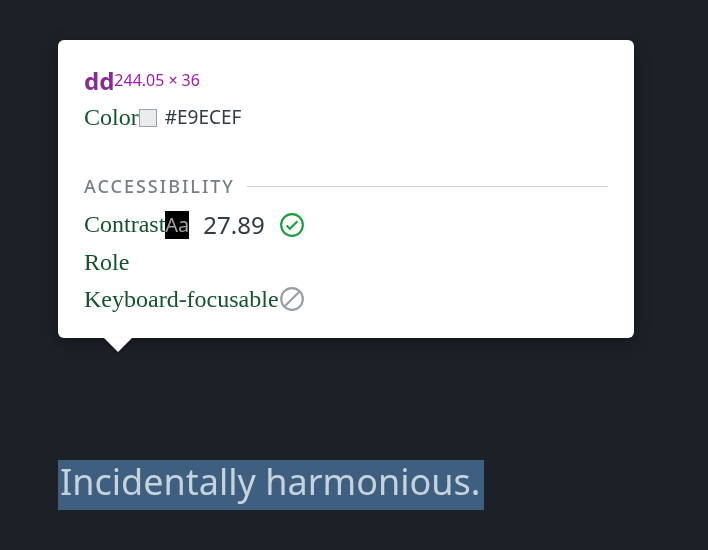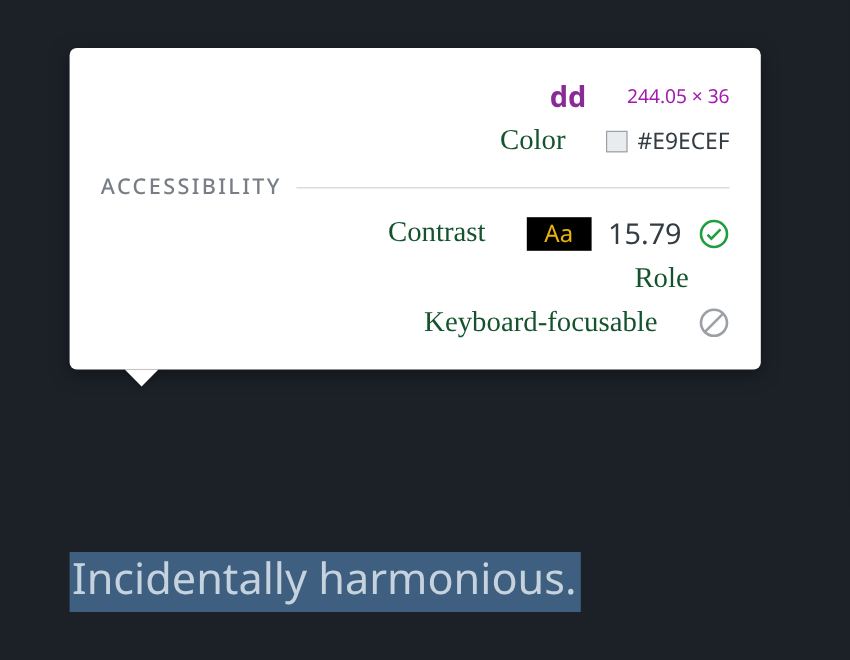--- a/index.html
+++ b/index.html
@@ -29,25 +29,24 @@
     left: 46px;
     width: 0; height: 0;
     border-left: 14px solid transparent;
     border-right: 14px solid transparent;
     border-top: 14px solid #ffffff;
     filter: drop-shadow(0 2px 2px rgba(0,0,0,0.15));
   }
   .row {
     display: flex;
     align-items: center;
-    justify-content: flex-end;
+    justify-content: flex-start;
     font-size: 24px;
     line-height: 1.55;
     color: #5f6368;
-    gap: 34px;
   }
   .tag-name {
     color: #8a2a94;
     font-weight: 700;
     font-size: 24px;
   }
   .dims {
     color: #a21caf;
     font-size: 16px;
   }
@@ -57,34 +56,34 @@
   .font-value { color:#333b43; white-space:nowrap; overflow:hidden; text-overflow:ellipsis; max-width: 470px;}
   .color-val { display:flex; align-items:center; gap:8px; color:#333b43; font-size:19px;}
   .swatch {
     width: 18px; height: 18px;
     border: 1px solid #9aa0a6;
     background: #E9ECEF;
     display:inline-block;
   }
   .section-hdr {
     display:flex; align-items:center; gap:12px;
-    margin-top: 8px; margin-bottom: 8px;
+    margin-top: 38px; margin-bottom: 8px;
   }
   .section-hdr .title {
     font-size: 18px;
     letter-spacing: 2px;
     color:#777e86;
     font-weight:500;
   }
   .section-hdr .rule {
     flex:1; height:1px; background:#d0d4d8;
   }
   .aa-badge {
-    background:#000; color:#eab308;
-    font-size:20px; padding:2px 15px;
+    background:#000; color:#a3a3a3;
+    font-size:20px; padding:2px 0;
     display:inline-block; line-height:1.2;
   }
   .contrast-right { display:flex; align-items:center; gap:14px; }
   .contrast-val { color:#333b43; font-size:24px; }
   .check-icon {
     width:26px; height:26px; display:inline-flex; align-items:center; justify-content:center;
   }
   .deny-icon {
     width:26px; height:26px; display:inline-flex; align-items:center; justify-content:center;
   }
@@ -133,21 +132,21 @@
 
   <div class="section-hdr">
     <span class="title">ACCESSIBILITY</span>
     <span class="rule"></span>
   </div>
 
   <div class="row">
     <span class="label">Contrast</span>
     <span class="contrast-right">
       <span class="aa-badge">Aa</span>
-      <span class="contrast-val">15.79</span>
+      <span class="contrast-val">27.89</span>
       <span class="check-icon">
         <svg viewBox="0 0 24 24" width="26" height="26" fill="none" stroke="#1e9e3e" stroke-width="2">
           <circle cx="12" cy="12" r="10"></circle>
           <path d="M7 12.5l3 3 7-7"></path>
         </svg>
       </span>
     </span>
   </div>
 
 

